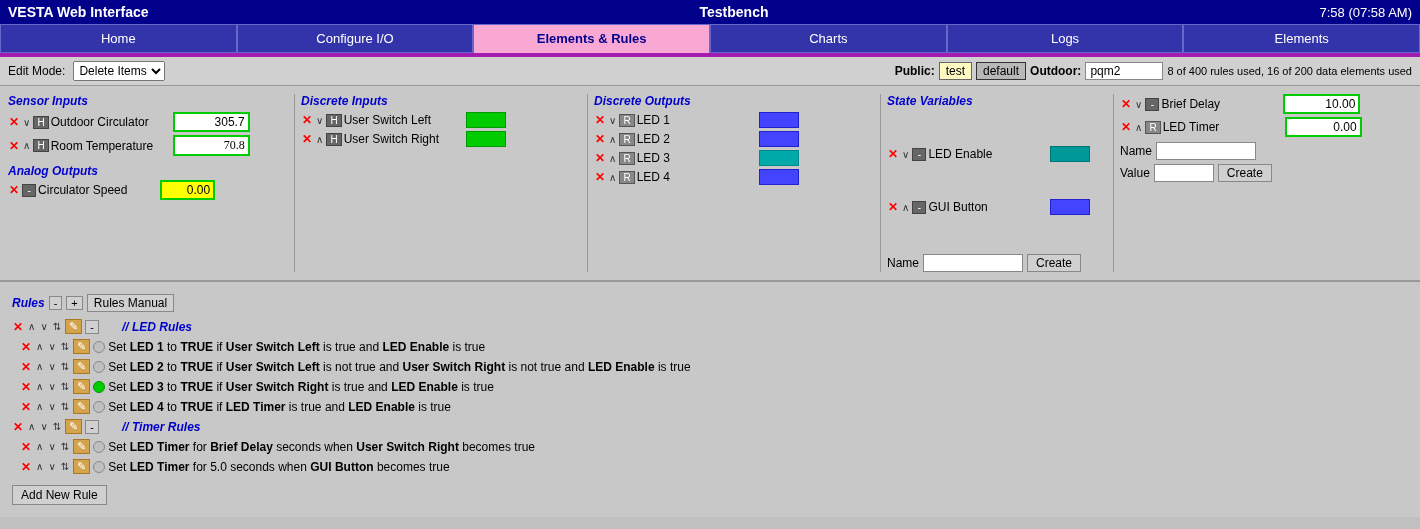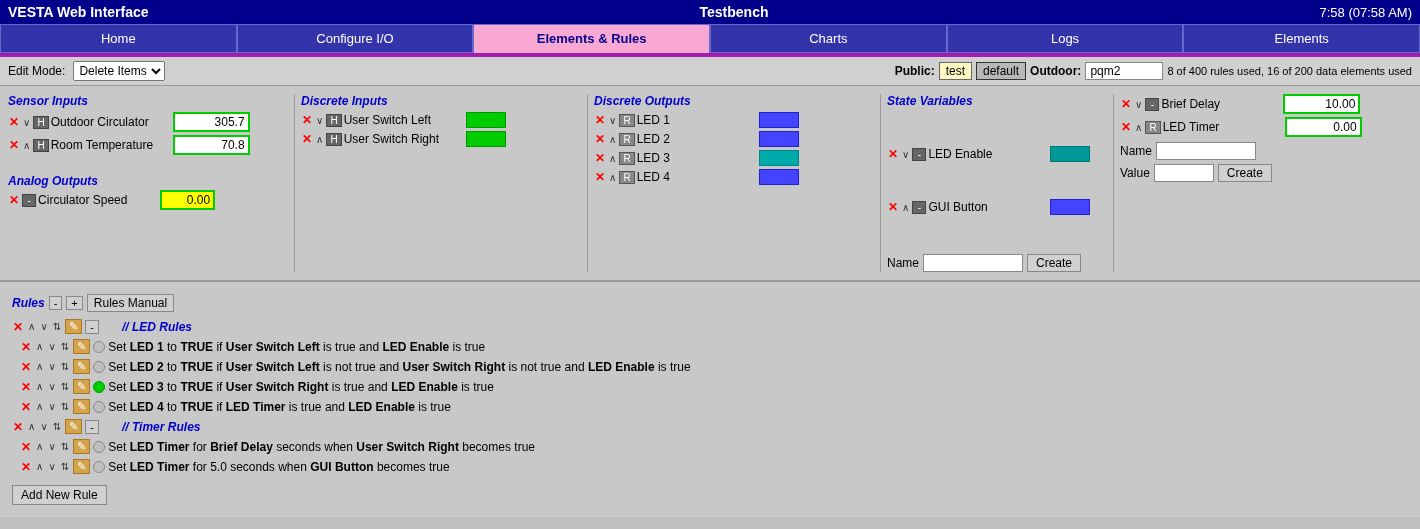--- a/index.html
+++ b/index.html
@@ -121,24 +121,24 @@
       <button class="btn-h">H</button>
       <span class="item-label">Outdoor Circulator</span>
       <input class="value-box" value="305.7" style="border-color: rgb(0, 204, 0);">
     </div>
 
     <div class="ctrl-row">
       <button class="btn-x">✕</button>
       <button class="btn-arrow">∧</button>
       <button class="btn-h">H</button>
       <span class="item-label">Room Temperature</span>
-      <input class="value-box" value="70.8" style="border-color: rgb(0, 204, 0);">
-    </div>
-
-    <div style="margin-top:16px;">
+      <input class="value-box" value="70.8" style="border-color: rgb(0, 204, 0); font-family: Liberation Serif, serif;">
+    </div>
+
+    <div style="margin-top:5px;">
       <div class="section-title">Analog Outputs</div>
       <div class="ctrl-row">
         <button class="btn-x">✕</button>
         <button class="btn-minus">-</button>
         <span class="item-label">Circulator Speed</span>
         <input class="value-box-yellow" value="0.00" style="">
       </div>
     </div>
   </div>
 

